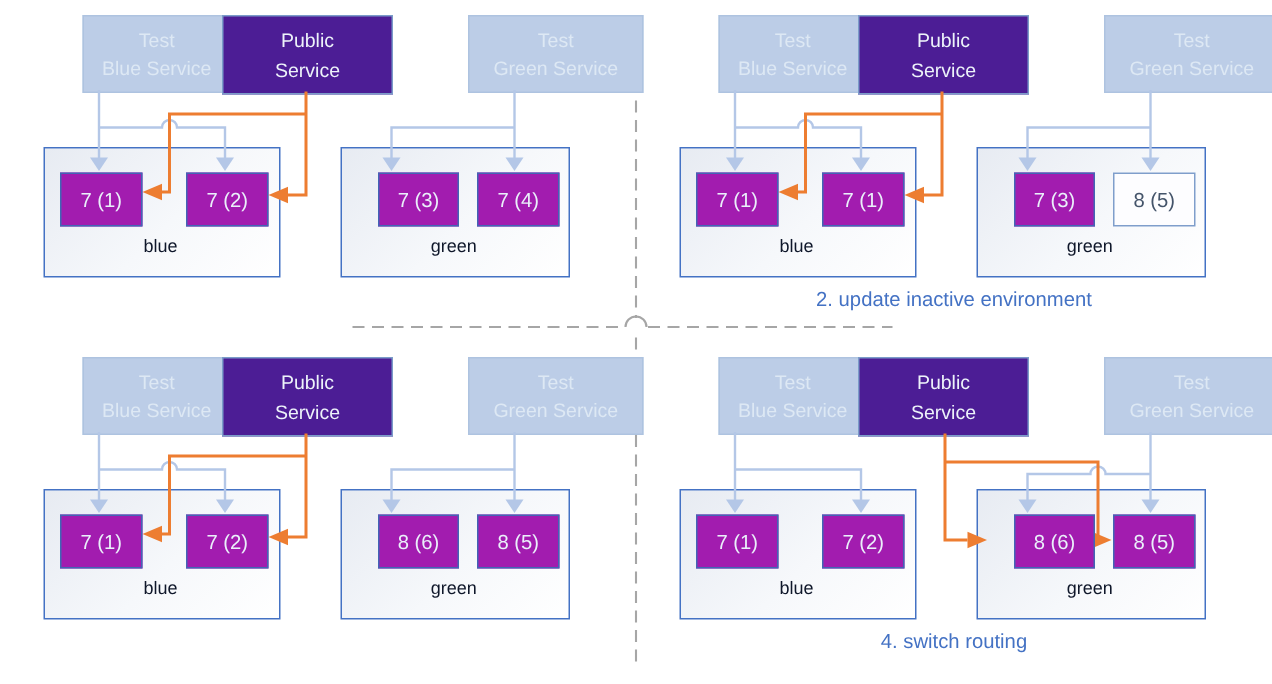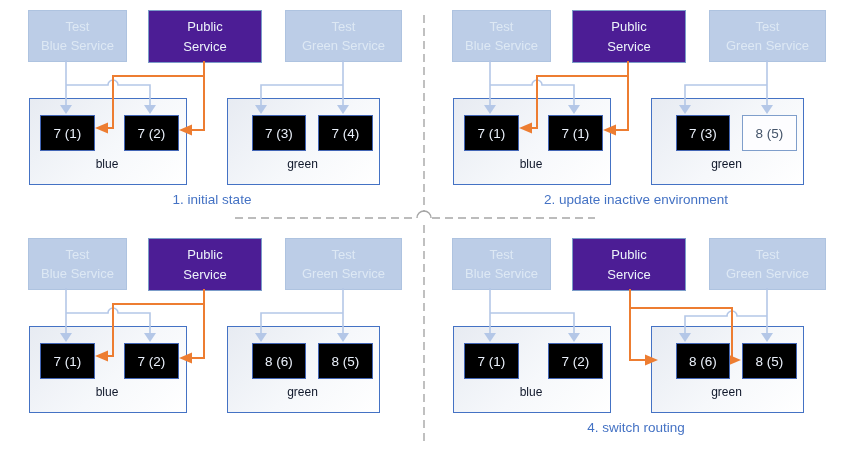--- a/index.html
+++ b/index.html
@@ -10,34 +10,34 @@
   .panel{position:absolute;width:424px;height:228px;}
   #panel-1{left:0;top:0}
   #panel-2{left:424px;top:0}
   #panel-3{left:0;top:228px}
   #panel-4{left:424px;top:228px}
 
   .svc{
     position:absolute;display:flex;flex-direction:column;justify-content:center;
     text-align:center;font-size:13px;line-height:1.5;z-index:1;
   }
-  .svc.light{background:#bccde7;border:1px solid #aec3e0;color:#dde8f4;}
+  .svc.light{background:#bccde7;border:1px solid #aec3e0;color:#dde8f4;margin-left:27px;}
   .svc.public{background:#4c1d95;border:1px solid #7b9cc9;color:#edf3fa;}
 
   .env{
     position:absolute;border:1.4px solid #4472c4;z-index:1;
     background:linear-gradient(135deg,#e7ebf2 0%,#f6f8fb 55%,#ffffff 100%);
   }
   .envlabel{position:absolute;text-align:center;color:#0f172a;font-size:12px;z-index:2;}
 
   .pod{
     position:absolute;display:flex;align-items:center;justify-content:center;
     font-size:13.5px;z-index:3;
   }
-  .pod.filled{background:#000000;border:1px solid #4265b5;color:#eaf0fa;}
+  .pod.filled{background:#a21caf;border:1px solid #4265b5;color:#eaf0fa;}
   .pod.outlined{background:#fdfdff;border:1.5px solid #7f9ecb;color:#44546a;}
 
   .caption{
     position:absolute;left:0;right:0;top:192px;text-align:center;
     color:#4472c4;font-size:13.5px;z-index:2;
   }
 
   svg.wires{position:absolute;left:0;top:0;z-index:2;pointer-events:none;}
   svg.dividers{position:absolute;left:0;top:0;z-index:0;pointer-events:none;}
 
@@ -96,21 +96,20 @@
     <path class="orf" d="M108,122.5 v11 l-13,-5.5 z"></path>
   </svg>
 
   <div class="pod p-pb1 filled">7 (1)</div>
   <div class="pod p-pb2 filled">7 (2)</div>
   <div class="pod p-pg1 filled">7 (3)</div>
   <div class="pod p-pg2 filled">7 (4)</div>
 
   <div class="envlabel p-elb">blue</div>
   <div class="envlabel p-elg">green</div>
-  <div class="caption">1. initial state</div>
 </div>
 
 <div class="panel" id="panel-2">
   <div class="svc light p-svcb">
     <span>Test</span>
     <span>Blue Service</span>
   </div>
   <div class="svc public p-svcp">
     <span>Public</span>
     <span>Service</span>

